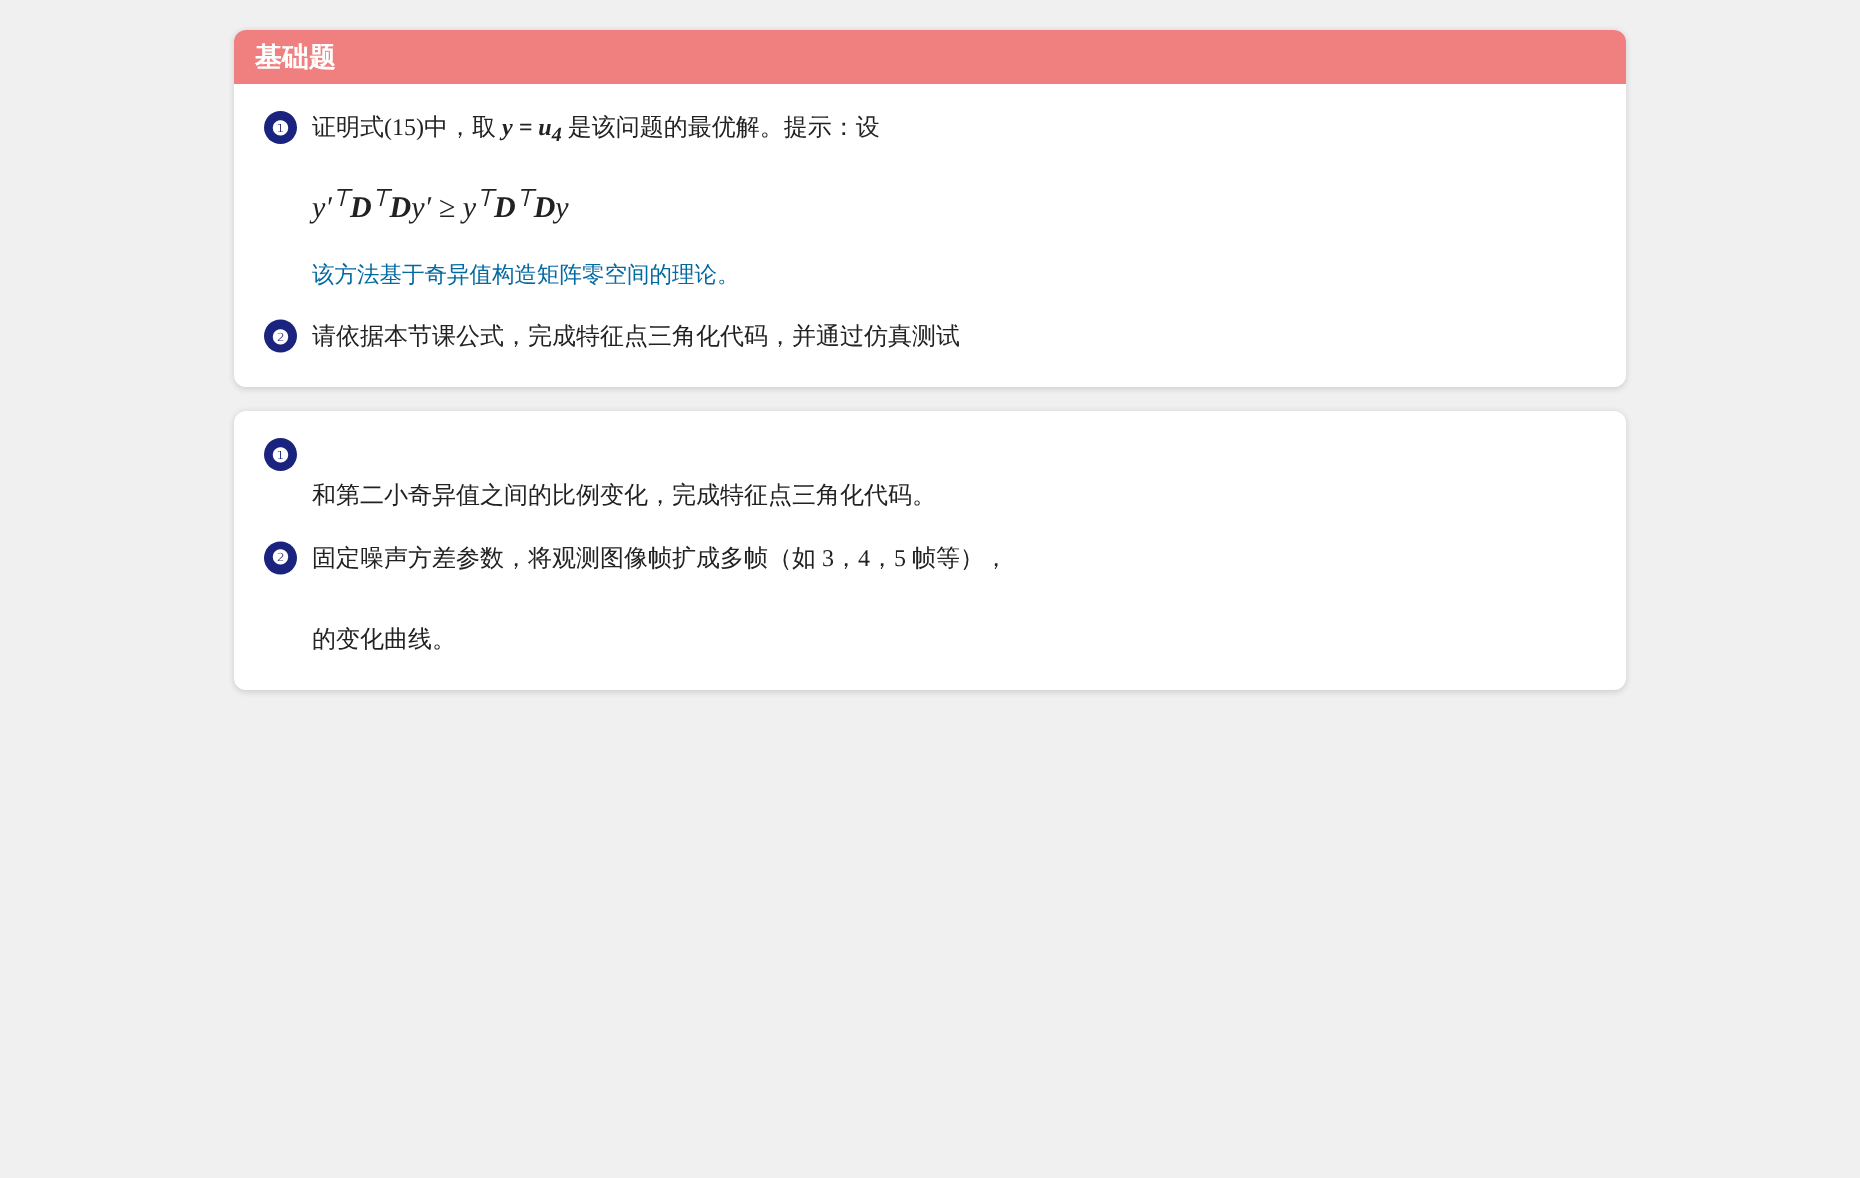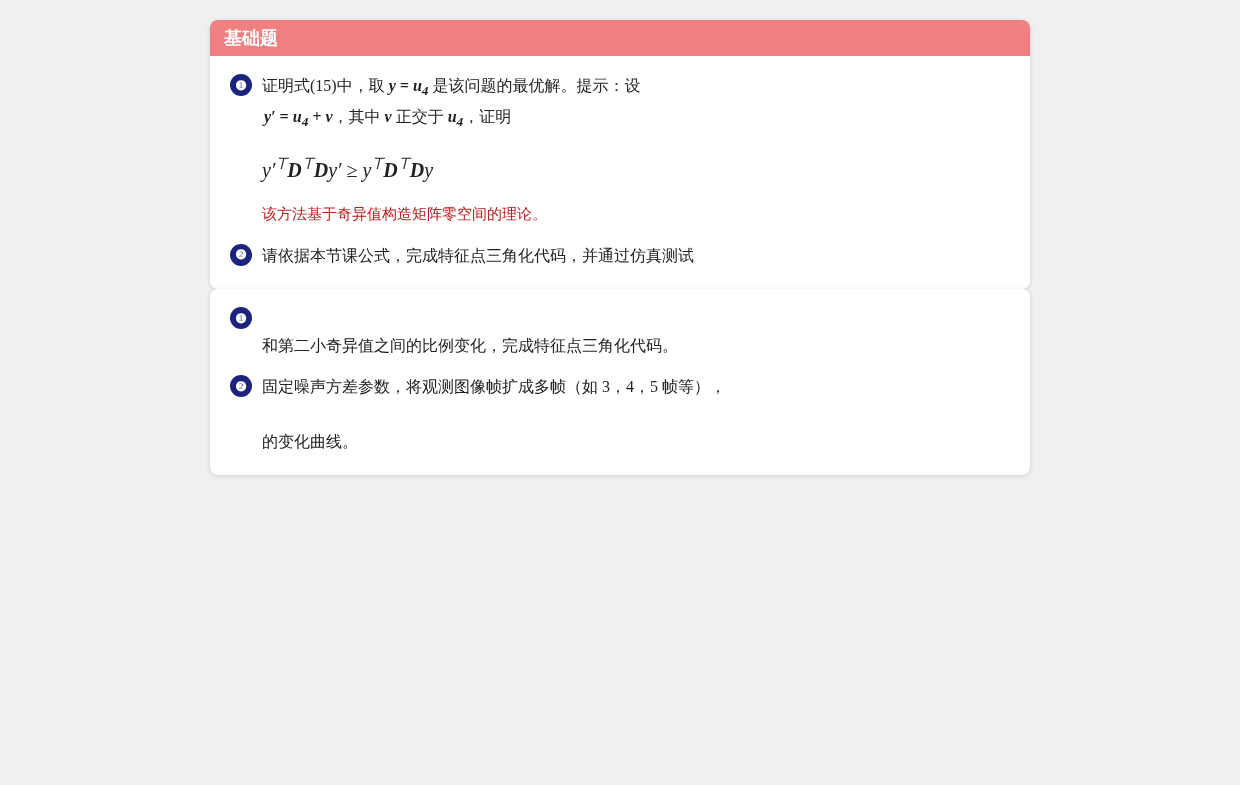--- a/index.html
+++ b/index.html
@@ -16,21 +16,22 @@
       align-items: center;
       padding: 20px;
       min-height: 785px;
       width: 1240px;
     }
 
     .card {
       background: #fff;
       border-radius: 8px;
       overflow: hidden;
-      width: 820px;
+      width: 928px;
+      margin-bottom: 16px;
       box-shadow: 0 1px 4px rgba(0,0,0,0.15);
     }
 
     .card-header {
       background: #f08080;
       padding: 6px 14px;
     }
 
     .card-header-text {
       color: #fff;
@@ -86,42 +87,41 @@
     }
 
     .math-inline {
       font-style: italic;
       font-family: "Times New Roman", "STIX Two Math", serif;
       font-weight: bold;
     }
 
     .sub-text {
       font-size: 15px;
-      color: #b91c1c;
+      color: #0369a1;
       margin-top: 8px;
       margin-left: 0;
       padding-left: 32px;
       line-height: 1.7;
     }
   </style>
 </head>
 <body>
 
 <div class="card">
   <div class="card-header">
     <span class="card-header-text">基础题</span>
   </div>
   <div class="card-body">
 
     <div class="problem-item">
       <span class="circle-num">❶</span>
       <div class="problem-text">
         <span>证明式(15)中，取 <span class="math-inline">y = <strong>u</strong><sub>4</sub></span> 是该问题的最优解。提示：设</span>
         <br>
-        <span style="padding-left:2px;"><span class="math-inline"><em>y</em>′ = <strong>u</strong><sub>4</sub> + <strong>v</strong></span>，其中 <span class="math-inline"><strong>v</strong></span> 正交于 <span class="math-inline"><strong>u</strong><sub>4</sub></span>，证明</span>
 
         <div class="math-block">
           <em>y</em>′<sup>⊤</sup><strong>D</strong><sup>⊤</sup><strong>D</strong><em>y</em>′ ≥ <em>y</em><sup>⊤</sup><strong>D</strong><sup>⊤</sup><strong>D</strong><em>y</em>
         </div>
 
         <div class="sub-text" style="padding-left:0;">
           该方法基于奇异值构造矩阵零空间的理论。
         </div>
       </div>
     </div>

